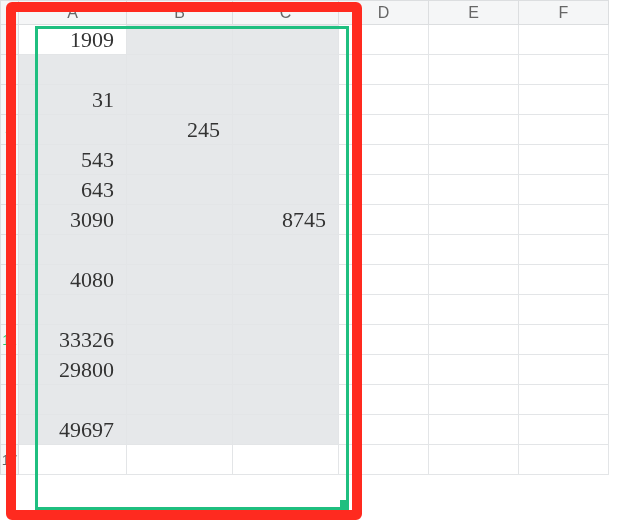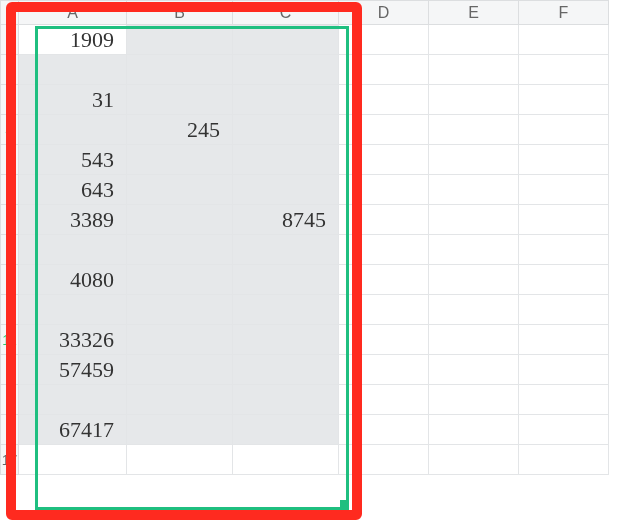--- a/index.html
+++ b/index.html
@@ -176,21 +176,21 @@
     <td class="cell selected">643</td>
     <td class="cell selected"></td>
     <td class="cell selected"></td>
     <td class="cell"></td>
     <td class="cell"></td>
     <td class="cell"></td>
   </tr>
 
   <tr>
     <td class="row-headers">7</td>
-    <td class="cell selected">3389</td>
+    <td class="cell selected">3090</td>
     <td class="cell selected"></td>
     <td class="cell selected">8745</td>
     <td class="cell"></td>
     <td class="cell"></td>
     <td class="cell"></td>
   </tr>
 
   <tr>
     <td class="row-headers">8</td>
     <td class="cell selected"></td>
@@ -227,42 +227,42 @@
     <td class="cell selected"></td>
     <td class="cell selected"></td>
     <td class="cell"></td>
     <td class="cell"></td>
     <td class="cell"></td>
   </tr>
 
 
   <tr>
     <td class="row-headers">7</td>
-    <td class="cell selected">57459</td>
+    <td class="cell selected">29800</td>
     <td class="cell selected"></td>
     <td class="cell selected"></td>
     <td class="cell"></td>
     <td class="cell"></td>
     <td class="cell"></td>
   </tr>
 
 
   <tr>
     <td class="row-headers">6</td>
     <td class="cell selected"></td>
     <td class="cell selected"></td>
     <td class="cell selected"></td>
     <td class="cell"></td>
     <td class="cell"></td>
     <td class="cell"></td>
   </tr>
 
   <tr>
     <td class="row-headers">9</td>
-    <td class="cell selected">67417</td>
+    <td class="cell selected">49697</td>
     <td class="cell selected"></td>
     <td class="cell selected"></td>
     <td class="cell"></td>
     <td class="cell"></td>
     <td class="cell"></td>
   </tr>
 
   <tr>
     <td class="row-headers" style="color:#666">17</td>
     <td class="cell"></td>

